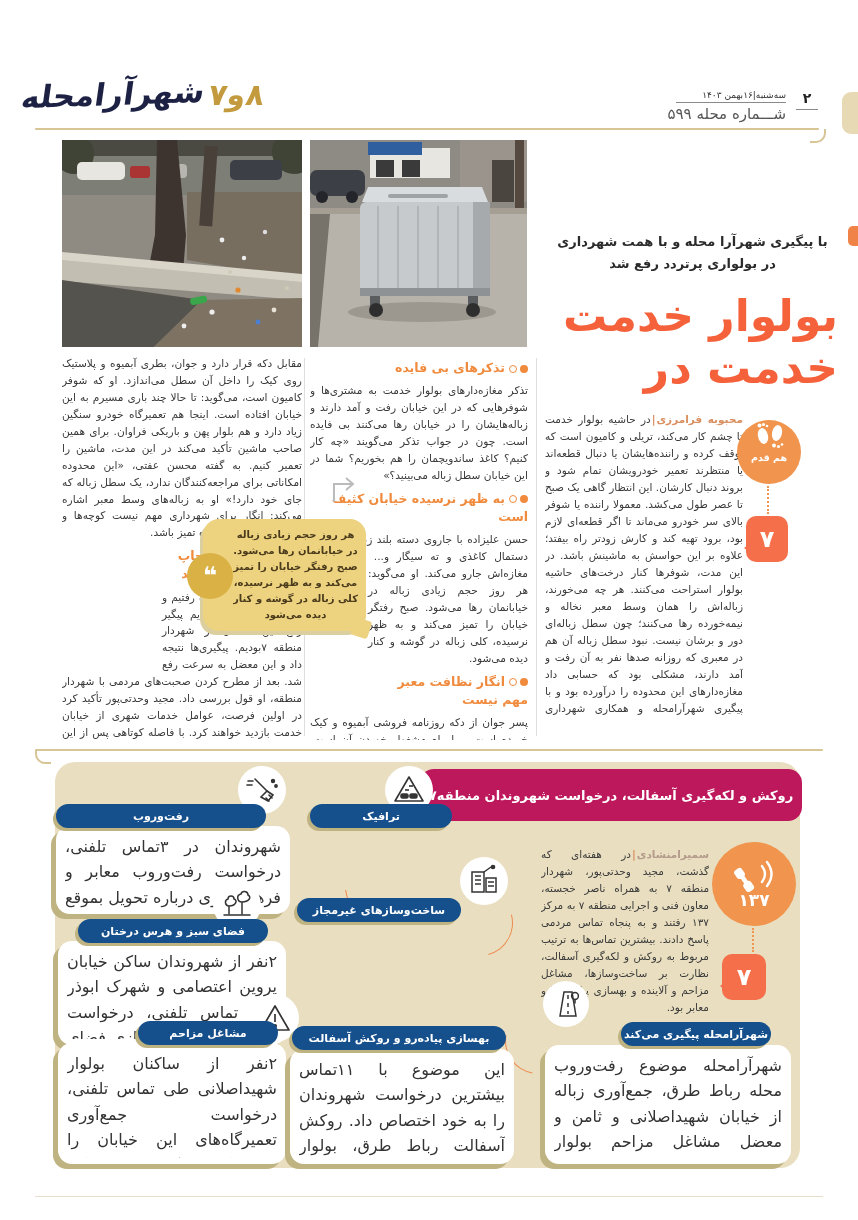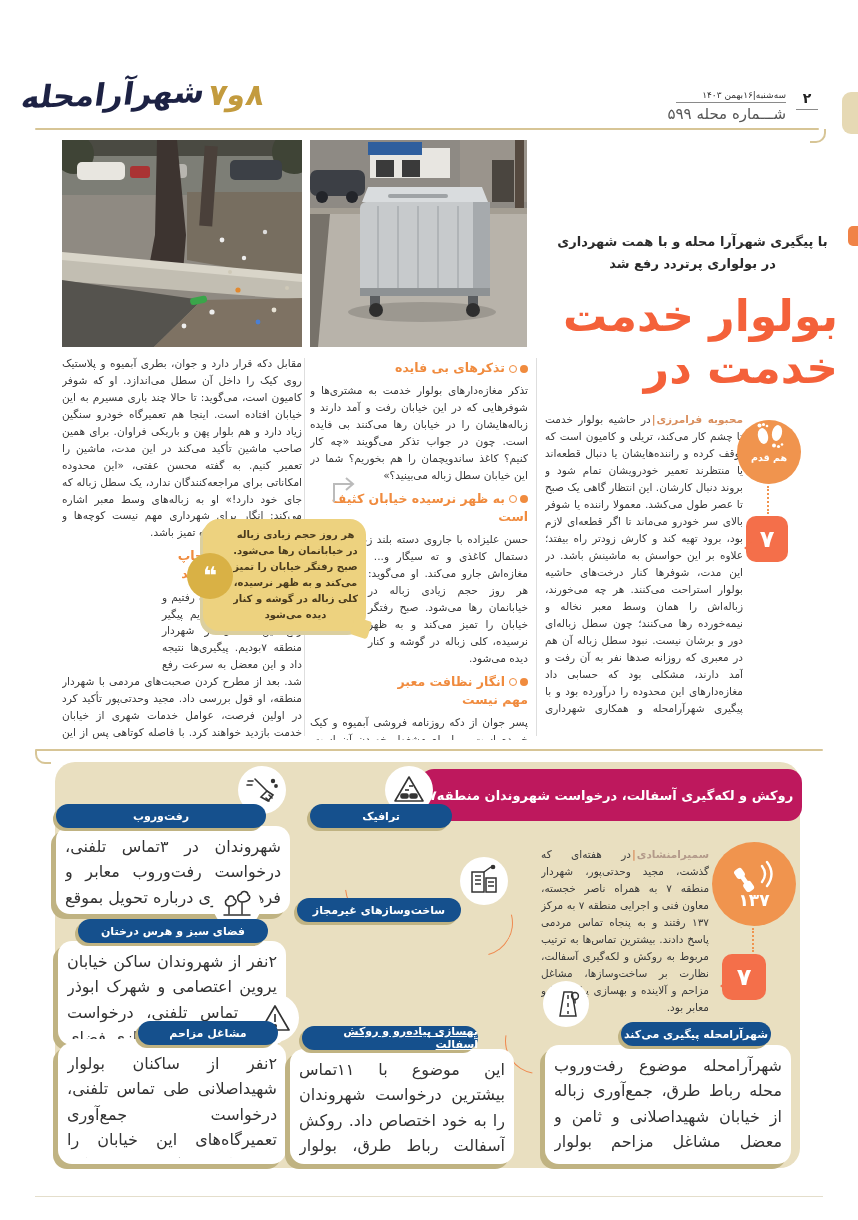--- a/index.html
+++ b/index.html
@@ -96,21 +96,21 @@
   .p1{left:1px;top:42px;width:210px;}   .bd1{left:1px;top:64px;width:234px;height:88px;}
   .ic1{left:183px;top:4px;width:48px;height:48px;}
   .p2{left:243px;top:42px;width:142px;margin-left:12px;} .bd2{left:238px;top:64px;width:160px;height:108px;}
   .ic2{left:330px;top:4px;width:48px;height:48px;}
   .p3{left:242px;top:136px;width:164px;}.bd3{left:235px;top:158px;width:214px;height:94px;}
   .ic3{left:405px;top:95px;width:48px;height:48px;}
   .p4{left:23px;top:157px;width:190px;} .bd4{left:3px;top:179px;width:228px;height:104px;}
   .ic4{left:158px;top:119px;width:48px;height:48px;}
   .p5{left:83px;top:259px;width:140px;} .bd5{left:3px;top:281px;width:228px;height:121px;}
   .ic5{left:196px;top:232px;width:48px;height:48px;}
-  .p6{left:247px;top:264px;width:176px;text-decoration:underline;}.bd6{left:235px;top:287px;width:224px;height:115px;}
+  .p6{left:237px;top:264px;width:214px;}.bd6{left:235px;top:287px;width:224px;height:115px;}
   .ic6{left:488px;top:219px;width:46px;height:46px;}
   .p7{left:566px;top:260px;width:150px;}.bd7{left:490px;top:283px;width:246px;height:119px;}
 
   .a1{left:138px;top:10px;transform:rotate(-35deg);}
   .a2{left:290px;top:92px;transform:rotate(40deg);}
   .a3{left:392px;top:128px;transform:rotate(-60deg);}
   .a4{left:136px;top:150px;transform:rotate(25deg);}
   .a5{left:182px;top:258px;transform:rotate(-45deg);}
   .a6{left:450px;top:246px;transform:rotate(55deg);}
 

